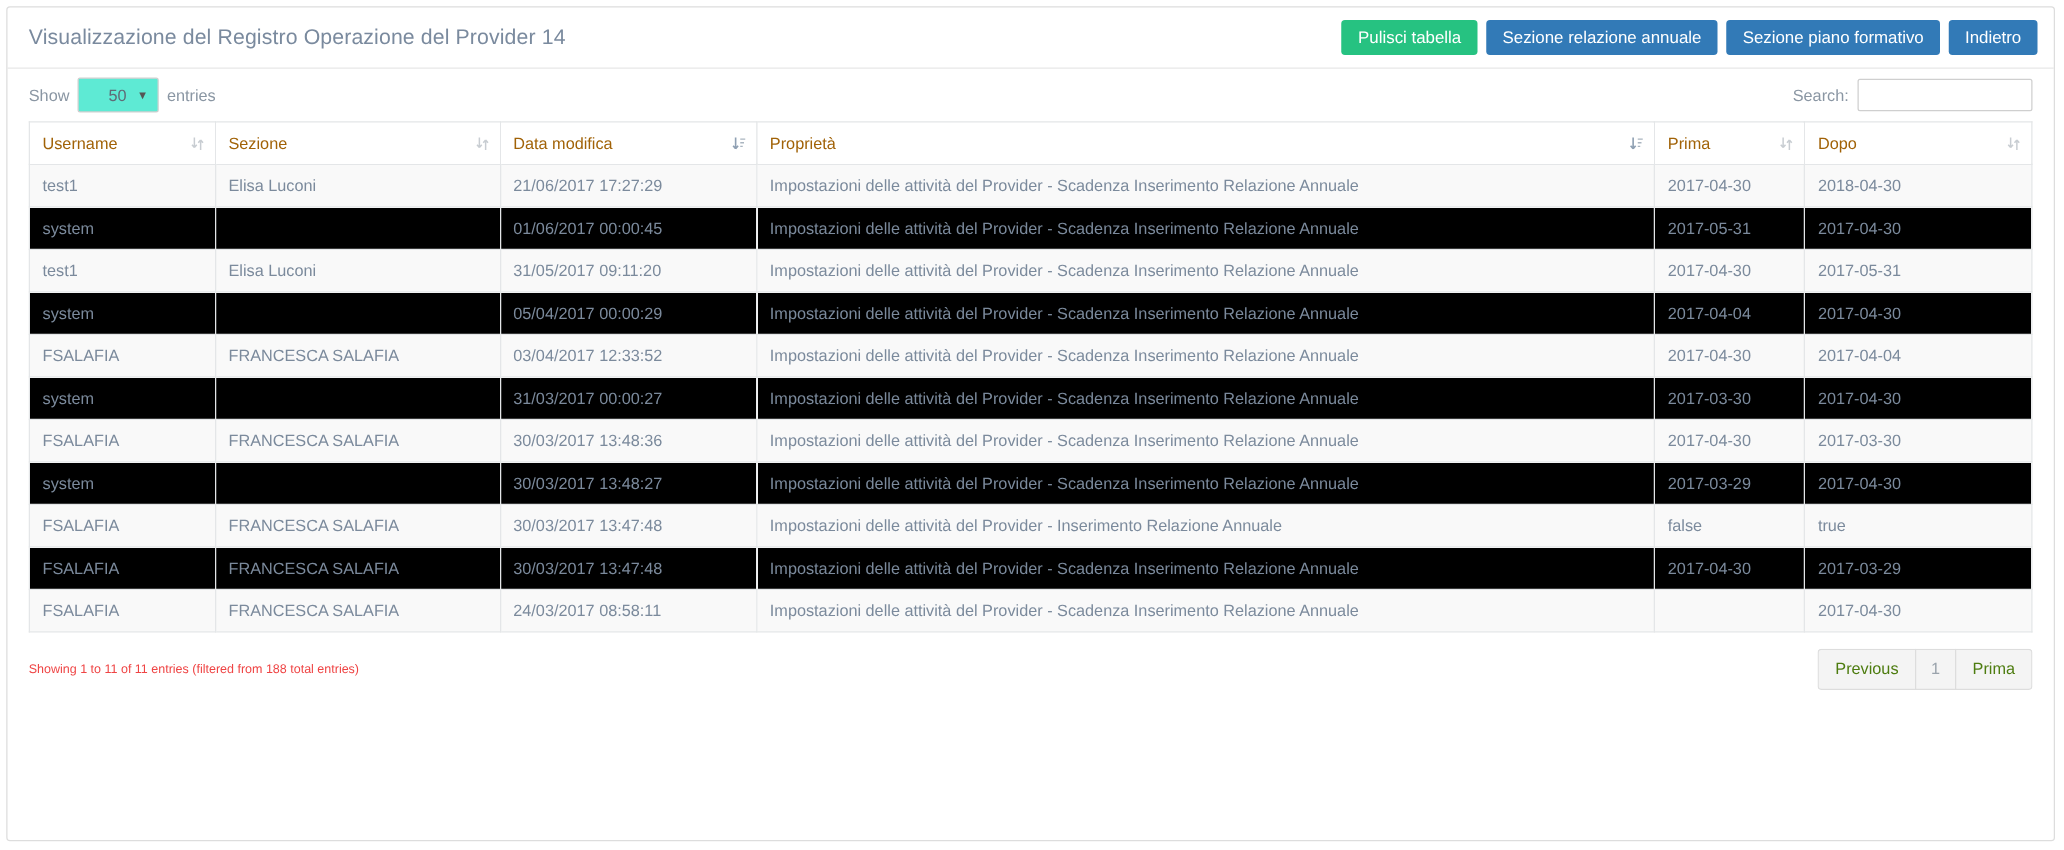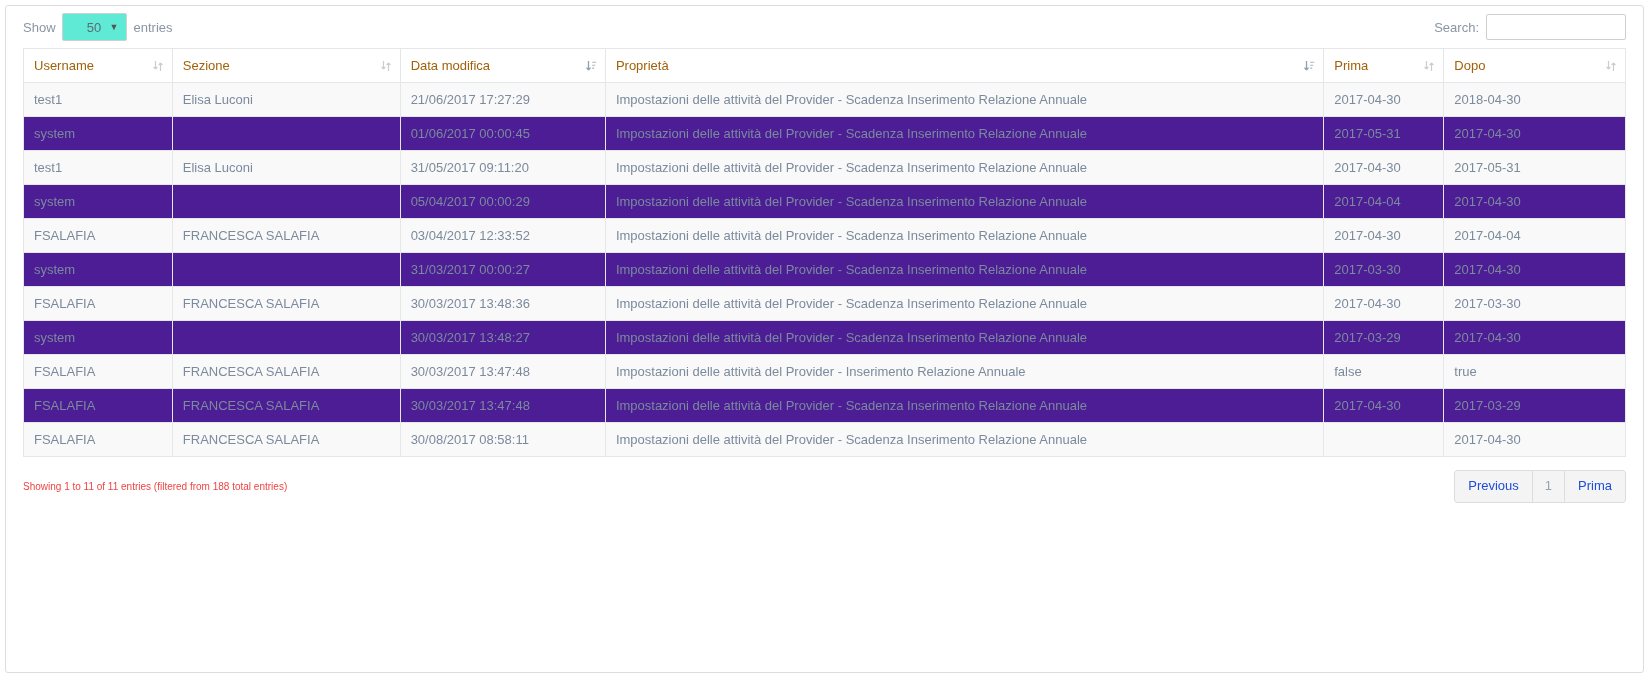--- a/index.html
+++ b/index.html
@@ -155,21 +155,21 @@
     font-size: 13px;
     color: #a16207;
   }
   table.dt tbody td {
     height: 33px;
     padding: 0 10px;
     font-size: 13px;
     color: #7b8a9c;
   }
   tbody tr.odd td  { background: #f9f9f9; }
-  tbody tr.even td { background: #4c1d95; }
+  tbody tr.even td { background: #000000; }
 
   .sort-ico {
     position: absolute;
     right: 8px;
     top: 50%;
     transform: translateY(-50%);
     width: 12px;
     height: 14px;
     opacity: 1;
   }
@@ -207,28 +207,37 @@
     color: #a7b1bb;
     font-size: 13px;
     padding: 7px 13px;
     margin-left: -1px;
     cursor: pointer;
     line-height: 1.3;
     user-select: none;
   }
   .pager .pg:first-child { margin-left: 0; border-radius: 3px 0 0 3px; }
   .pager .pg:last-child  { border-radius: 0 3px 3px 0; }
-  .pager .pg.disabled { background: #f4f4f4; color: #1d4ed8; }
+  .pager .pg.disabled { background: #f4f4f4; color: #4d7c0f; }
   .pager .pg.current  { background: #f4f4f4; color: #9aa3ac; padding-left: 12px; padding-right: 12px; }
 </style>
 </head>
 <body>
 
 <div class="panel">
 
+  <div class="panel-head">
+    <div class="panel-title">Visualizzazione del Registro Operazione del Provider 14</div>
+    <div class="head-actions">
+      <button class="btn btn-green">Pulisci tabella</button>
+      <button class="btn btn-blue">Sezione relazione annuale</button>
+      <button class="btn btn-blue">Sezione piano formativo</button>
+      <button class="btn btn-blue">Indietro</button>
+    </div>
+  </div>
 
   <div class="controls">
     <div class="length-box">
       <span class="lbl">Show</span>
       <div class="length-select">
         <span>50</span>
         <span class="caret">▼</span>
       </div>
       <span class="lbl">entries</span>
     </div>
@@ -383,21 +392,21 @@
           <td>FSALAFIA</td>
           <td>FRANCESCA SALAFIA</td>
           <td>30/03/2017 13:47:48</td>
           <td>Impostazioni delle attività del Provider - Scadenza Inserimento Relazione Annuale</td>
           <td>2017-04-30</td>
           <td>2017-03-29</td>
         </tr>
         <tr class="odd">
           <td>FSALAFIA</td>
           <td>FRANCESCA SALAFIA</td>
-          <td>30/08/2017 08:58:11</td>
+          <td>24/03/2017 08:58:11</td>
           <td>Impostazioni delle attività del Provider - Scadenza Inserimento Relazione Annuale</td>
           <td></td>
           <td>2017-04-30</td>
         </tr>
       </tbody>
     </table>
   </div>
 
   <div class="footer">
     <div class="info">Showing 1 to 11 of 11 entries (filtered from 188 total entries)</div>

